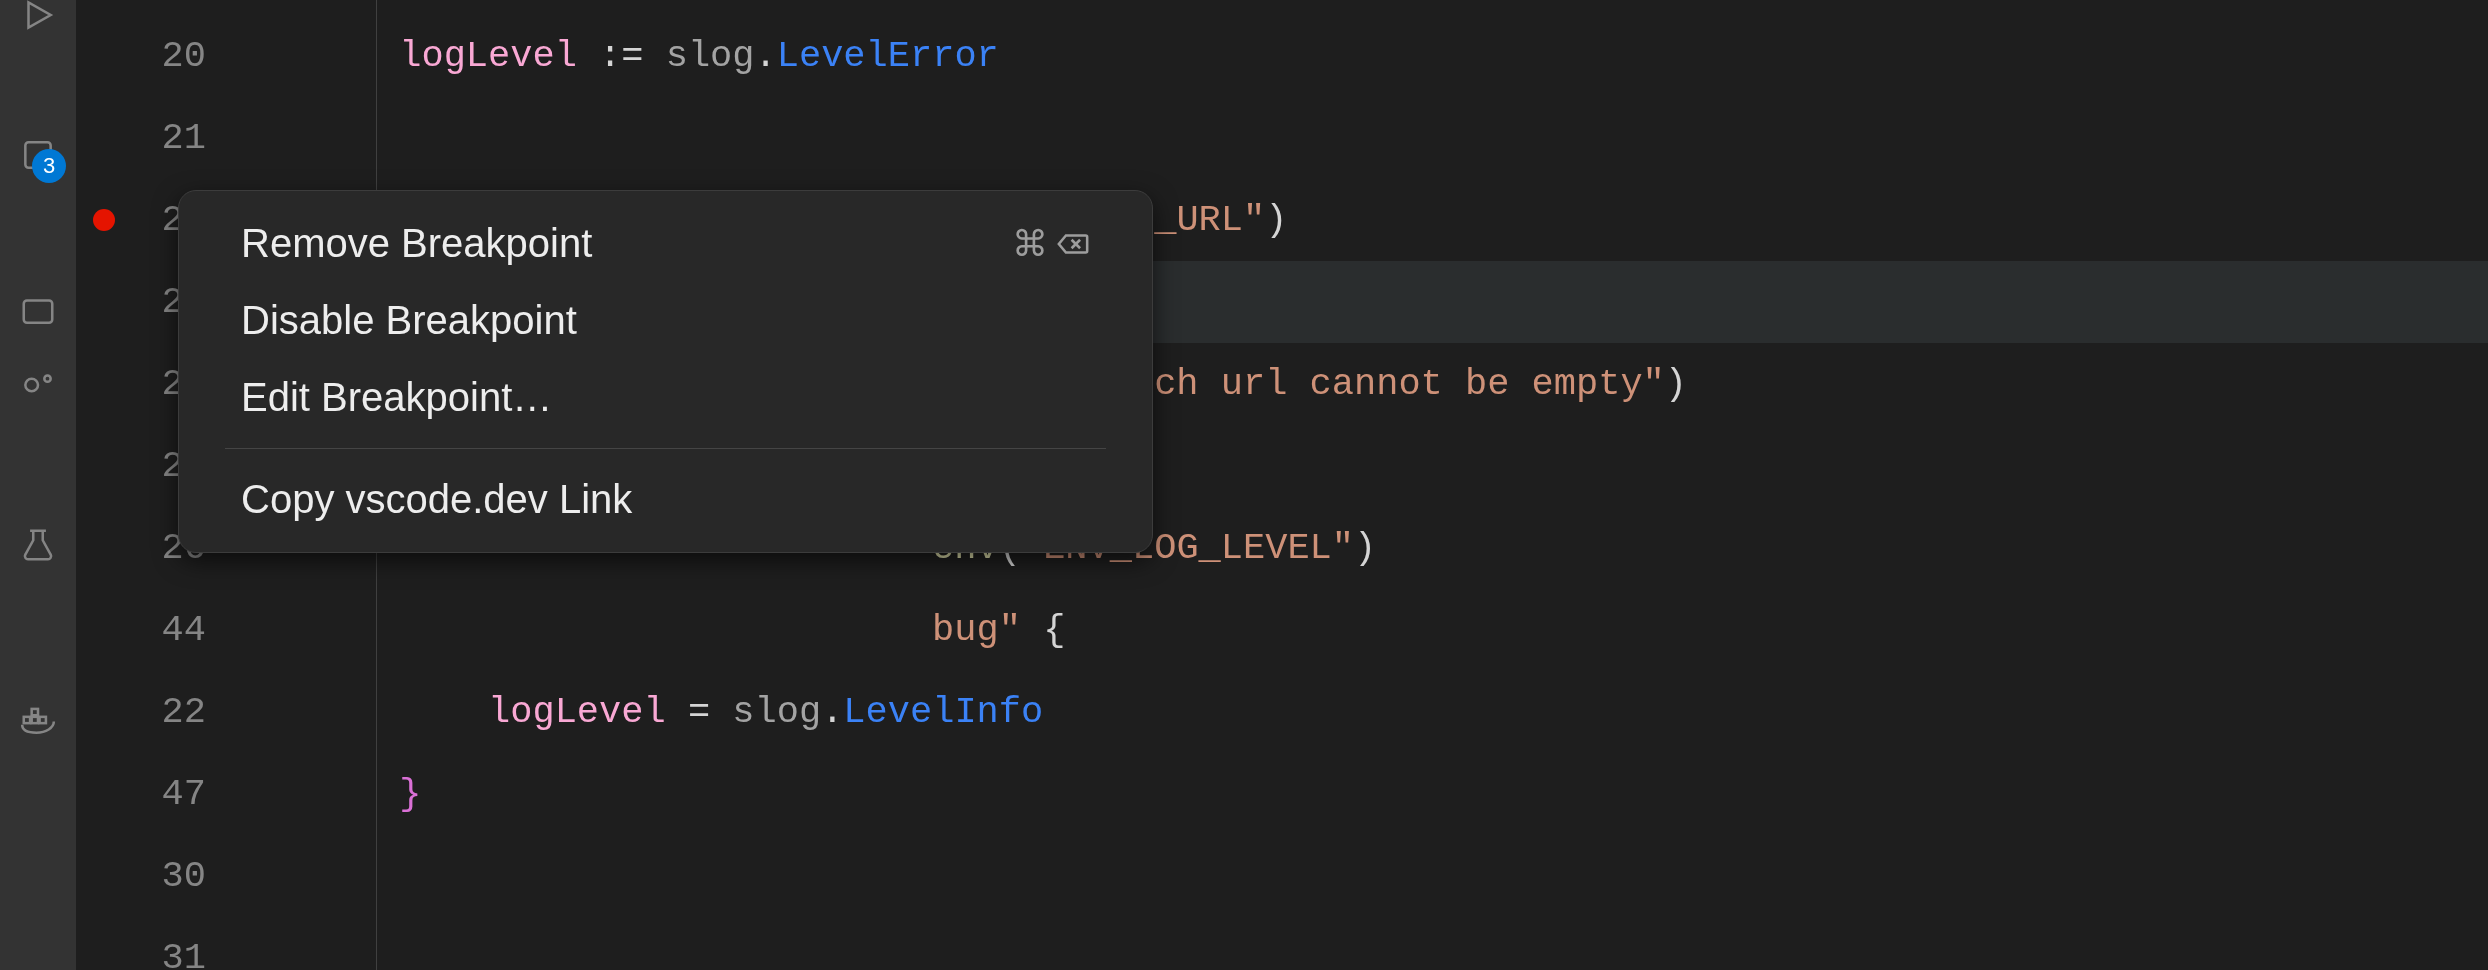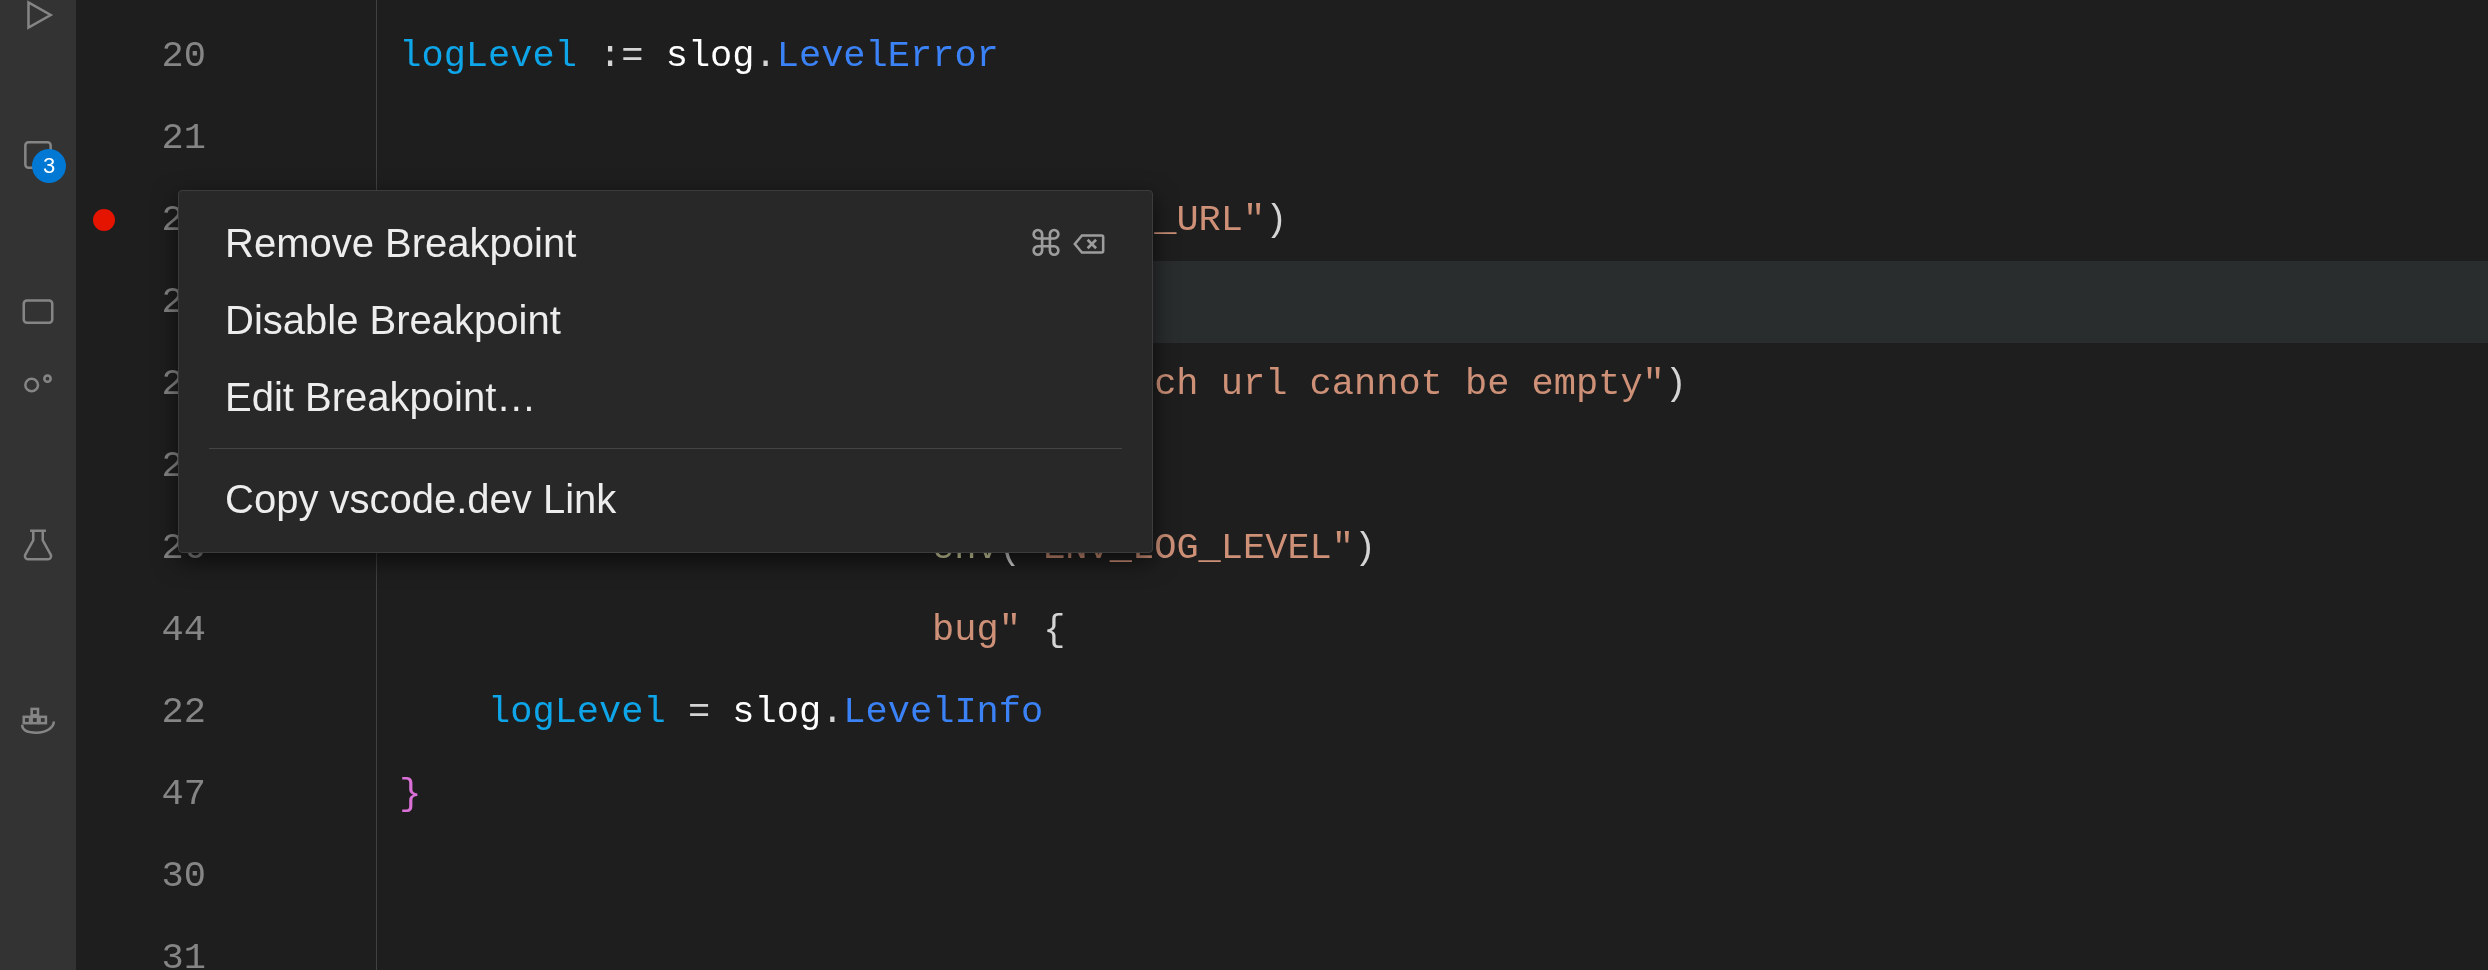--- a/index.html
+++ b/index.html
@@ -123,38 +123,38 @@
     
     .indent-guide {
       position: absolute;
       left: 130px;
       top: 0;
       width: 1px;
       height: 100%;
       background: #404040;
     }
     
-    .tok-var { color: #0ea5e9; }
+    .tok-var { color: #f9a8d4; }
     .tok-func { color: #dcdcaa; }
-    .tok-obj { color: #ffffff; }
+    .tok-obj { color: #a3a3a3; }
     .tok-string { color: #ce9178; }
     .tok-op { color: #d4d4d4; }
     .tok-punct { color: #d4d4d4; }
     .tok-brace { color: #da70d6; }
     .tok-member { color: #3b82f6; }
     
     .context-menu {
       position: absolute;
       left: 178px;
       top: 190px;
       width: 975px;
       background: #282828;
-      border-radius: 4px;
+      border-radius: 18px;
       box-shadow: 0 8px 24px rgba(0,0,0,0.6);
-      padding: 14px 0;
+      padding: 14px 16px;
       font-family: -apple-system, 'Helvetica Neue', sans-serif;
       z-index: 100;
       border: 1px solid #3c3c3c;
       text-align: center;
     }
     
     .menu-item {
       padding: 16px 46px;
       font-size: 40px;
       color: #ededed;

